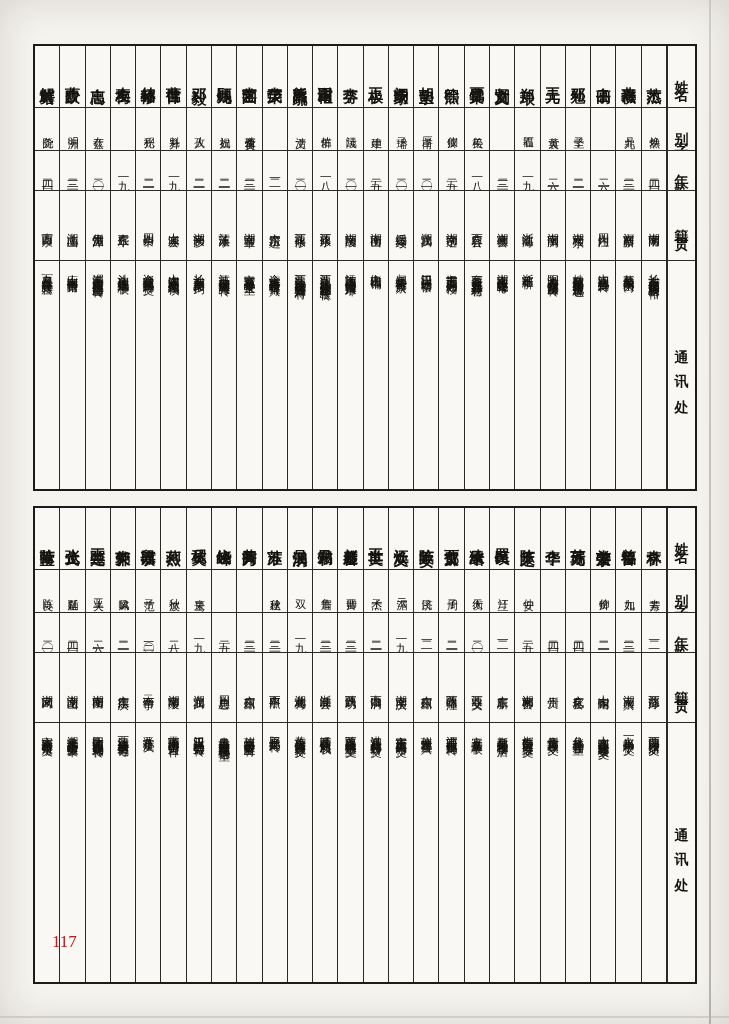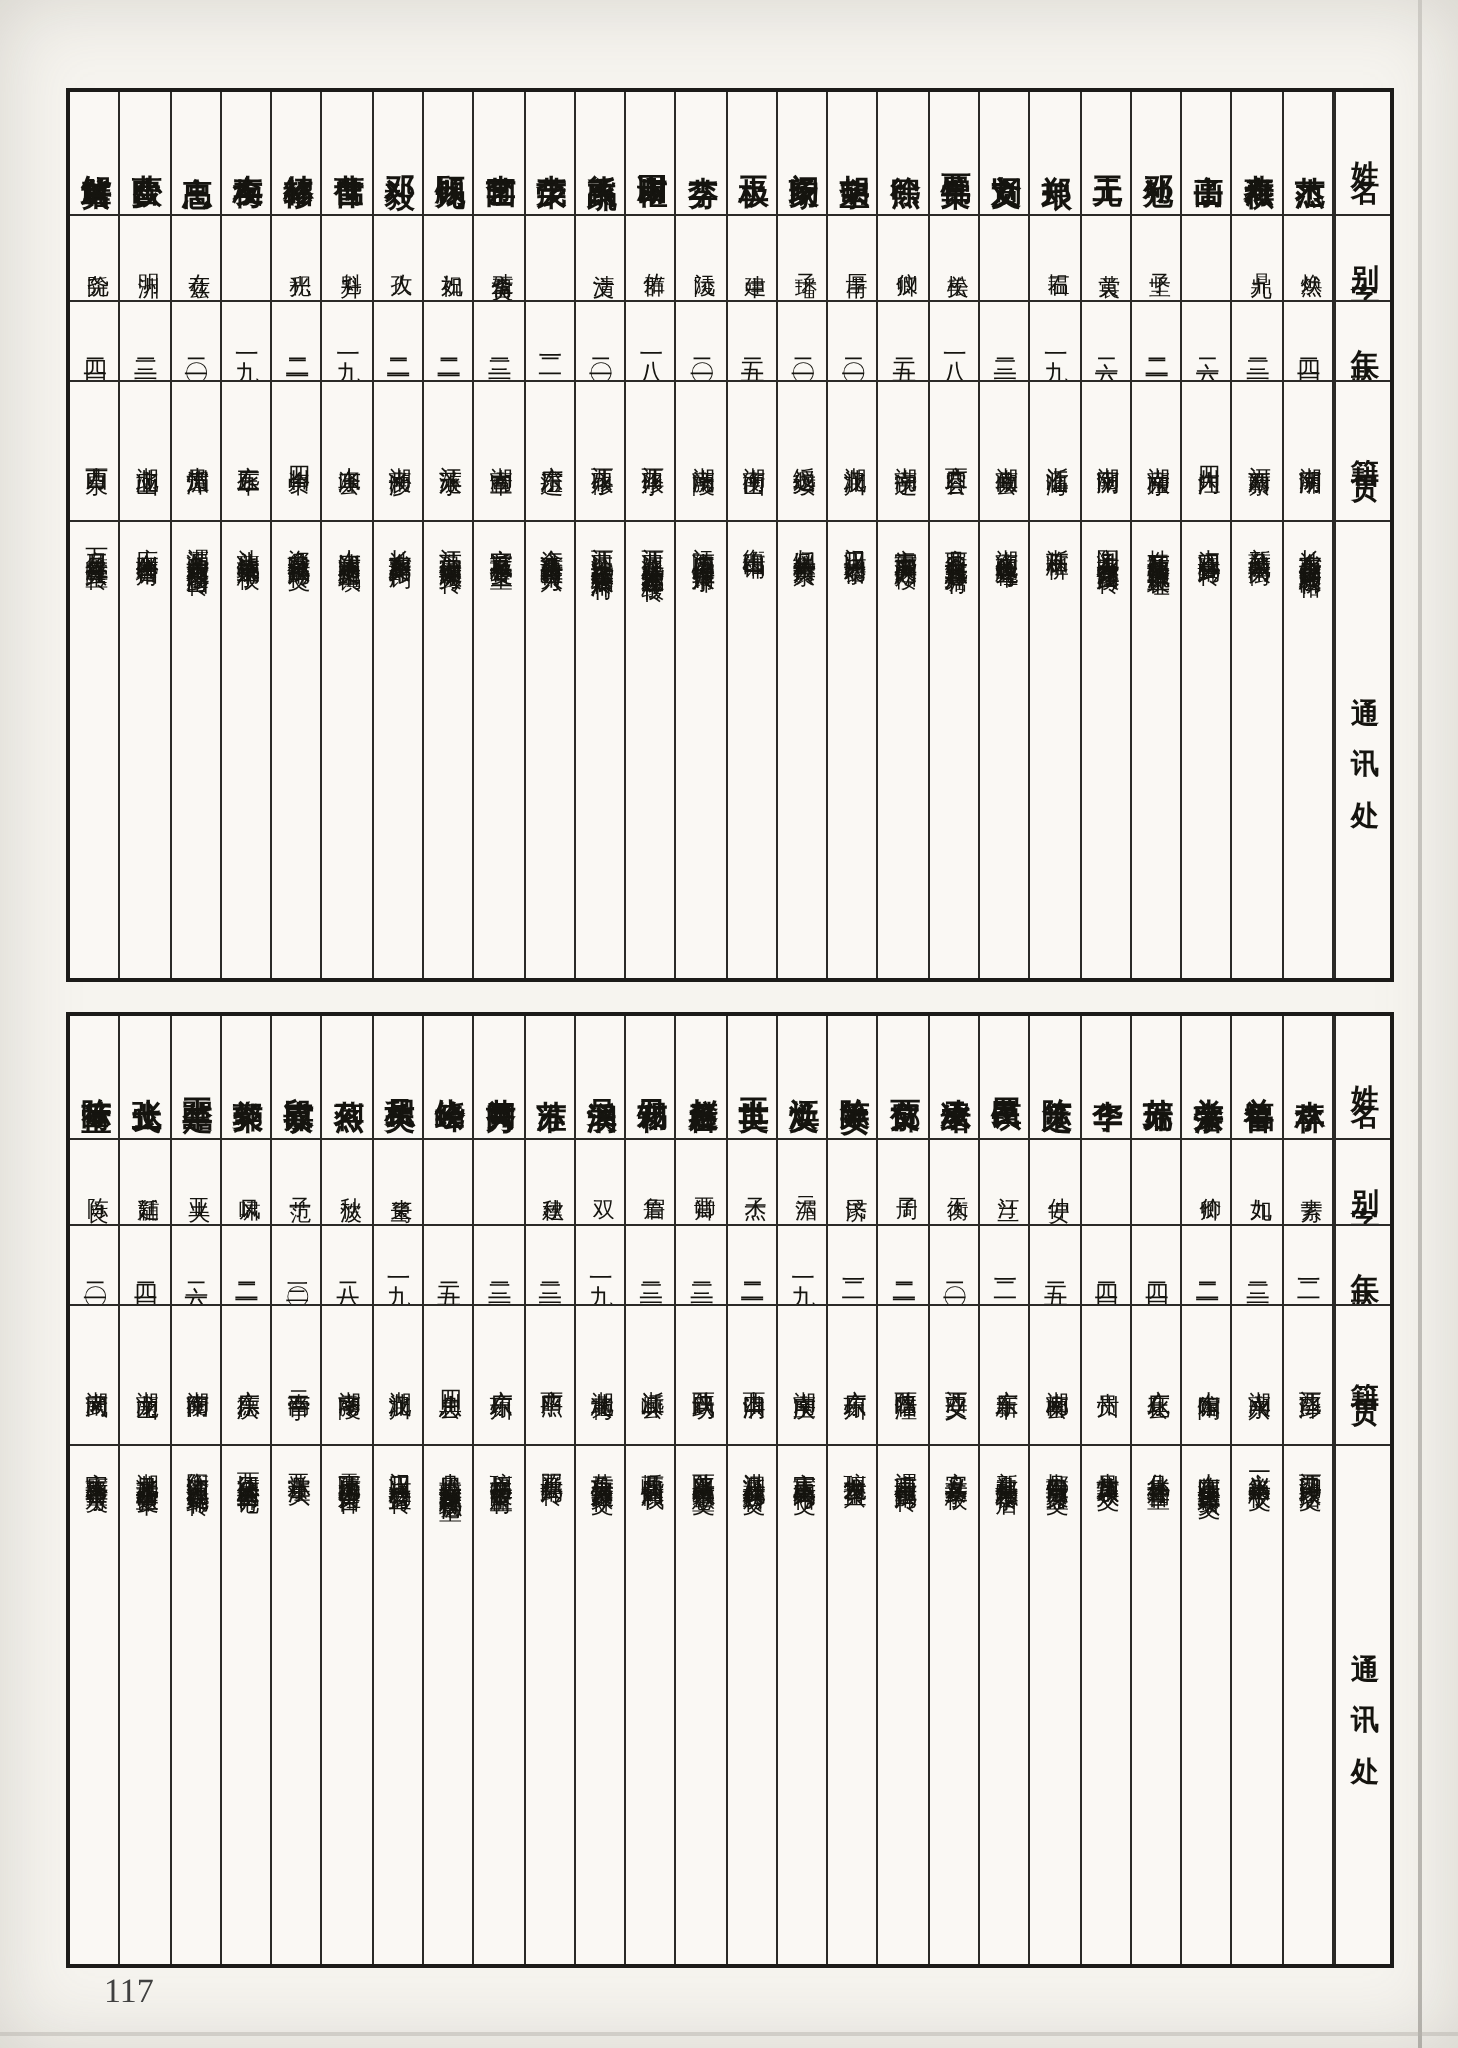--- a/index.html
+++ b/index.html
@@ -59,22 +59,22 @@
   .r1{align-items:center;font-size:11px;}
   .r2{align-items:center;font-size:12px;}
   .r3{align-items:center;font-size:11.5px;padding:2px 0;}
   .r4{align-items:flex-start;font-size:11.5px;padding:4px 0 2px 0;}
   .header-col .cell{align-items:center;font-weight:bold;}
   .header-col .r0,.header-col .r1,.header-col .r2,.header-col .r3{font-size:14px;}
   .header-col .r4{font-size:14px;align-items:center;}
   .header-col .vtxt{letter-spacing:8px;}
   .header-col .r4 .vtxt{letter-spacing:26px;}
   .page-number{
-    position:absolute;left:52px;top:986px;
-    font-size:17px;color:#404040;
+    position:absolute;left:52px;top:932px;
+    font-size:17px;color:#b91c1c;
     font-family:"Liberation Serif","DejaVu Serif",serif;
   }
 </style>
 </head>
 <body>
 
 <div class="scan-page">
   <div class="page-edge-right"></div>
   <div class="page-edge-bottom"></div>
 

